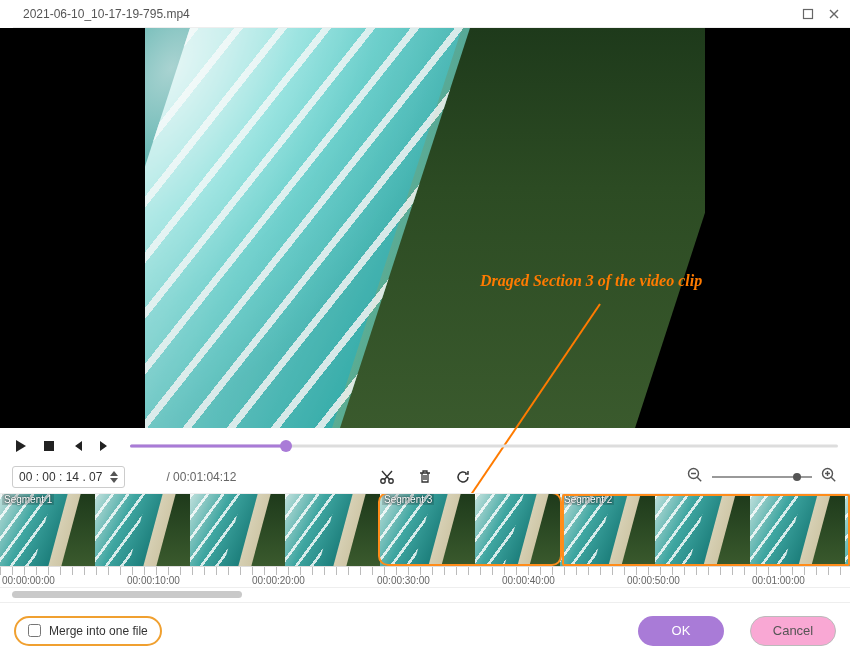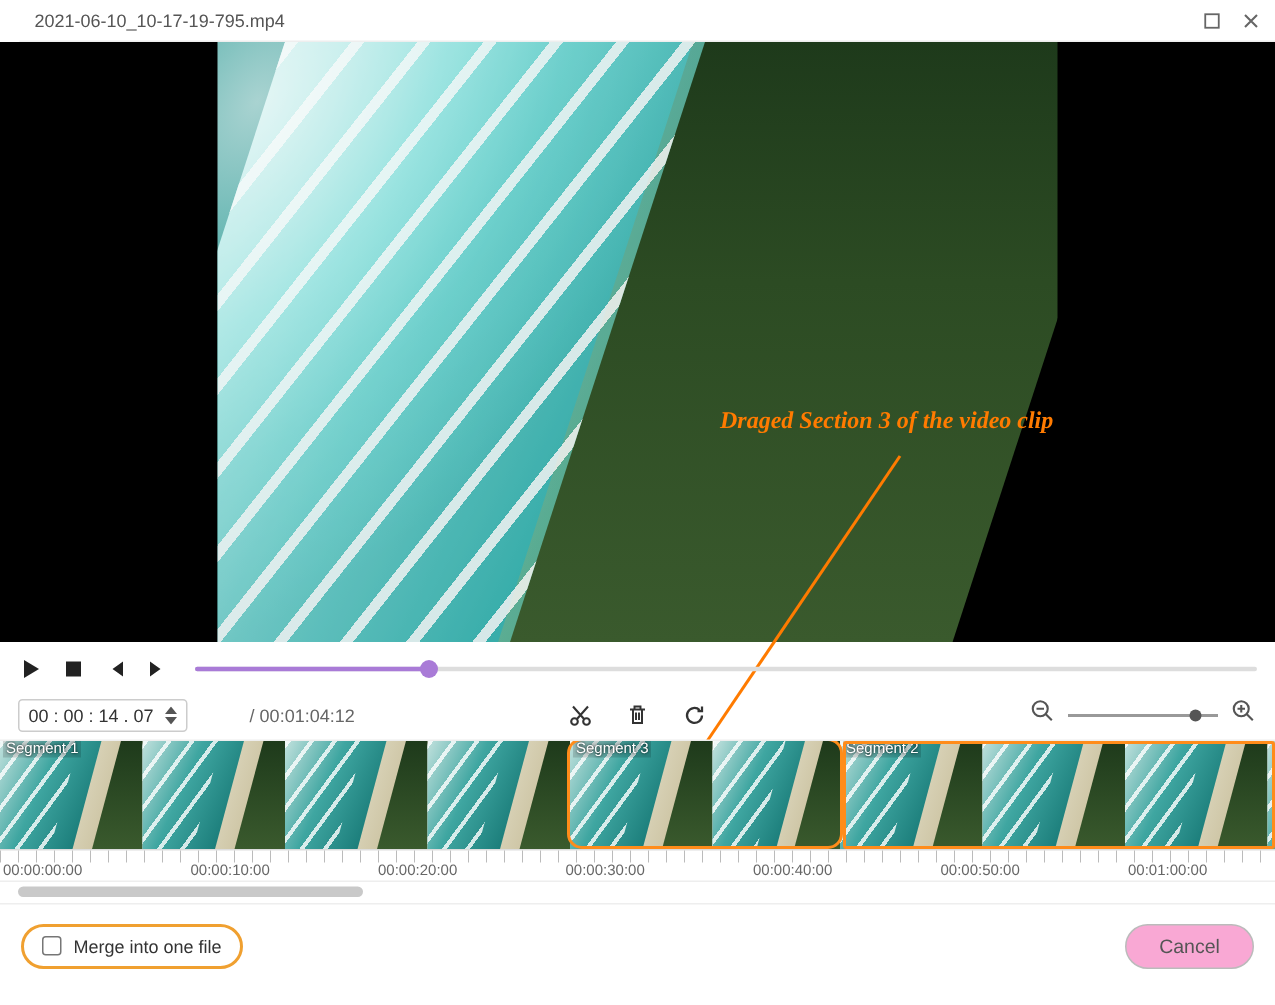--- a/index.html
+++ b/index.html
@@ -327,14 +327,15 @@
     <div class="hscroll-thumb"></div>
   </div>
 </div>
 
 <div class="footer">
   <label class="merge-pill">
     <input type="checkbox" style="">
     <span>Merge into one file</span>
   </label>
   <div class="spacer"></div>
+  <button class="btn btn-ok">OK</button>
   <button class="btn btn-cancel">Cancel</button>
 </div>
 
 </body></html>

